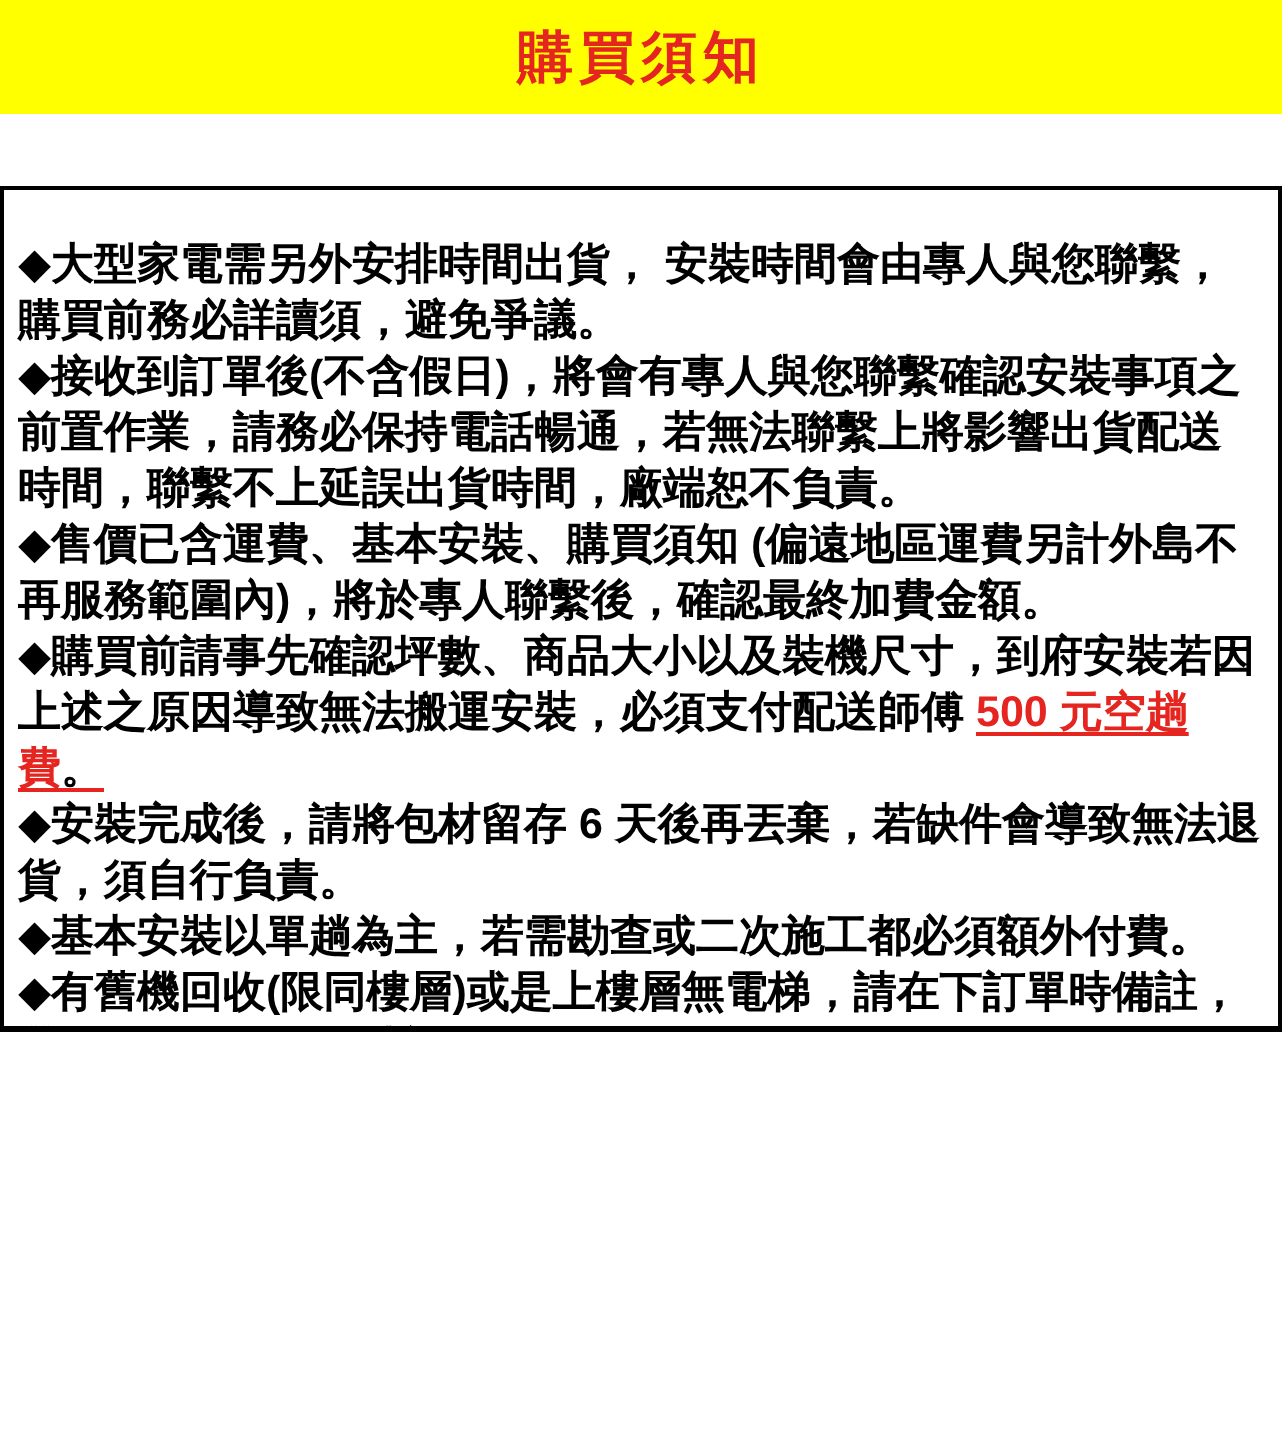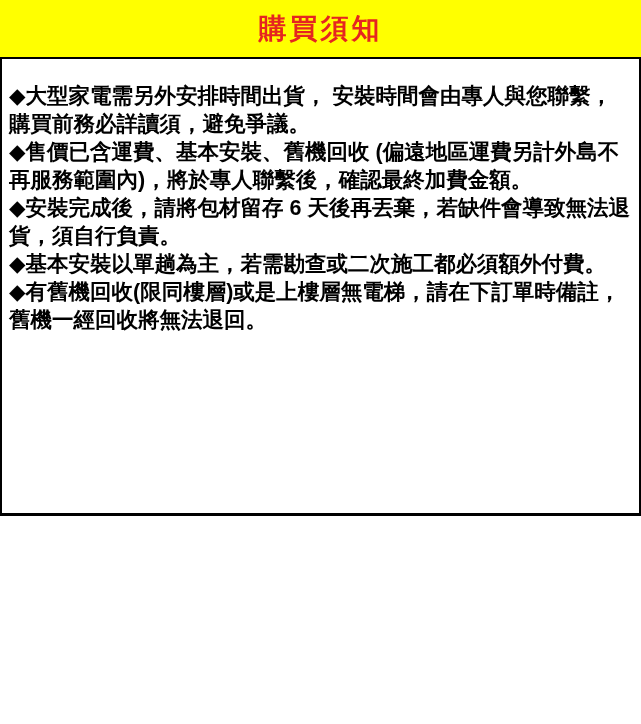--- a/index.html
+++ b/index.html
@@ -31,20 +31,21 @@
     letter-spacing:3px;
     line-height:1;
   }
   .notice-body{
     flex:1 1 auto;
     background:var(--page-bg);
     border:2px solid var(--ink);
     border-bottom-width:3px;
     padding:23px 7px 8px 7px;
     overflow:hidden;
+    margin-top:36px;
   }
   .notice{
     color:var(--ink);
     font-size:21.5px;
     font-weight:bold;
     line-height:28px;
     text-align:left;
     word-break:break-all;
   }
   .notice .hl{
@@ -61,19 +62,21 @@
 </head>
 <body>
 
 <div class="page">
   <header class="notice-header">
     <h1>購買須知</h1>
   </header>
   <main class="notice-body">
     <div id="notice-list">
         <p class="notice"><span>◆大型家電需另外安排時間出貨，  安裝時間會由專人與您聯繫，購買前務必詳讀須，避免爭議。</span></p>
-        <p class="notice"><span>◆售價已含運費、基本安裝、舊機回收 (偏遠地區運費另計外島不再服務範圍內)，將於專人聯繫後，確認最終加費金額。</span></p>
+        <p class="notice"><span>◆接收到訂單後(不含假日)，將會有專人與您聯繫確認安裝事項之前置作業，請務必保持電話暢通，若無法聯繫上將影響出貨配送時間，聯繫不上延誤出貨時間，廠端恕不負責。</span></p>
+        <p class="notice"><span>◆售價已含運費、基本安裝、購買須知 (偏遠地區運費另計外島不再服務範圍內)，將於專人聯繫後，確認最終加費金額。</span></p>
+        <p class="notice"><span>◆購買前請事先確認坪數、商品大小以及裝機尺寸，到府安裝若因上述之原因導致無法搬運安裝，必須支付配送師傅 </span><span class="hl">500 元空趟費</span><span class="ul">。</span></p>
         <p class="notice"><span>◆安裝完成後，請將包材留存 6 天後再丟棄，若缺件會導致無法退貨，須自行負責。</span></p>
         <p class="notice"><span>◆基本安裝以單趟為主，若需勘查或二次施工都必須額外付費。</span></p>
         <p class="notice"><span>◆有舊機回收(限同樓層)或是上樓層無電梯，請在下訂單時備註，舊機一經回收將無法退回。</span></p>
       </div>
   </main>
 </div>
 
 </body></html>

